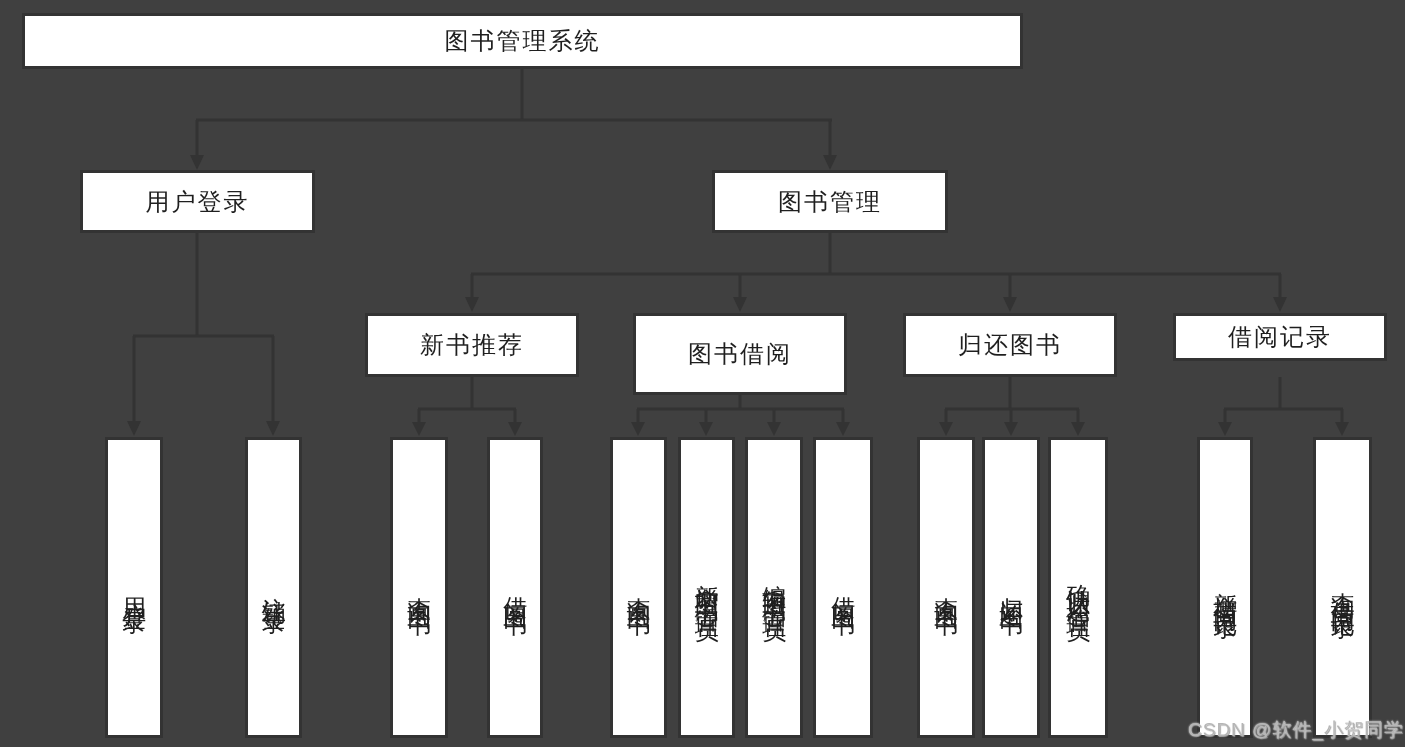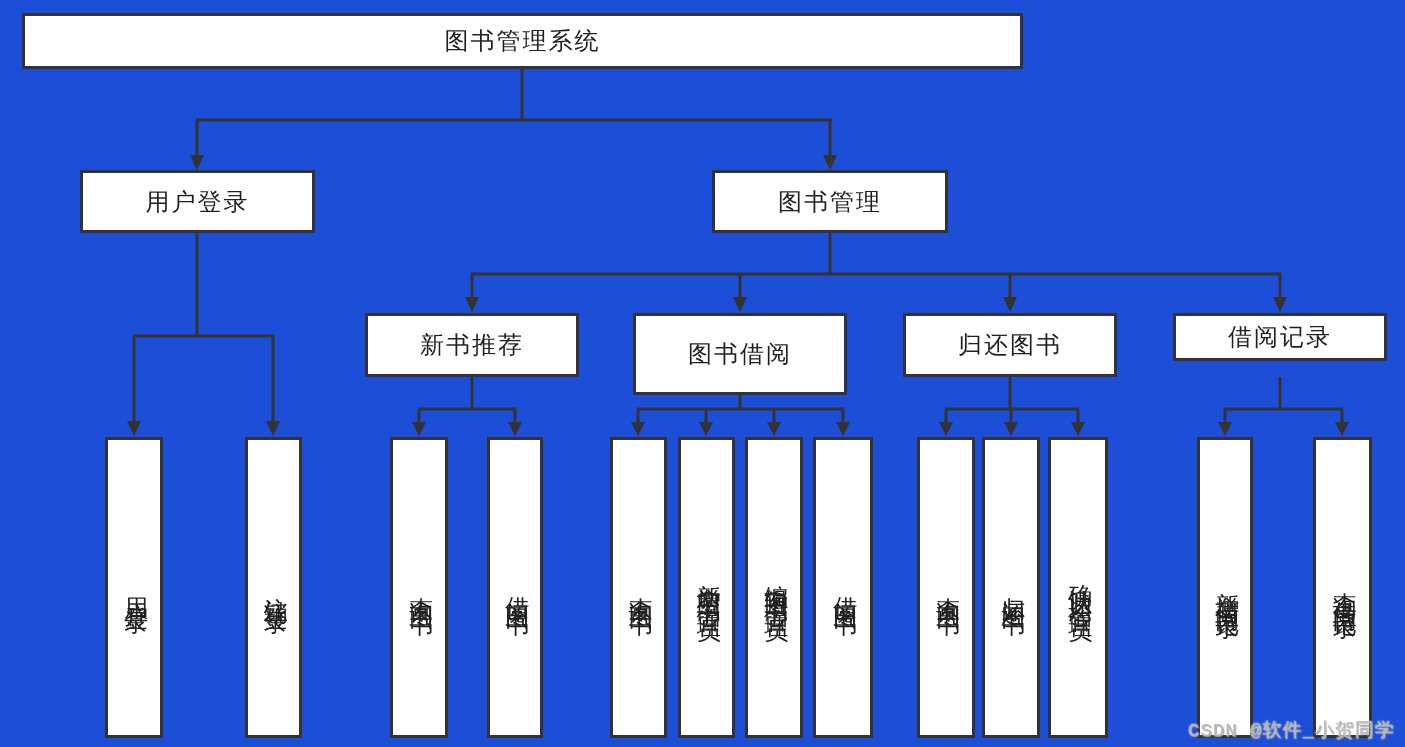--- a/index.html
+++ b/index.html
@@ -1,21 +1,21 @@
 <!DOCTYPE html>
 <html><head>
 <meta charset="utf-8">
 <style>
   html, body { margin: 0; padding: 0; background: #ffffff; }
   #canvas {
     position: relative;
     width: 1405px;
     height: 747px;
-    background: #1d4ed8;
-    font-family: Liberation Mono, monospace;
+    background: #404040;
+    font-family: Liberation Sans, sans-serif;
     overflow: hidden;
   }
   #connectors {
     position: absolute;
     left: 0; top: 0;
     width: 1405px; height: 747px;
   }
   .node {
     position: absolute;
     box-sizing: border-box;

